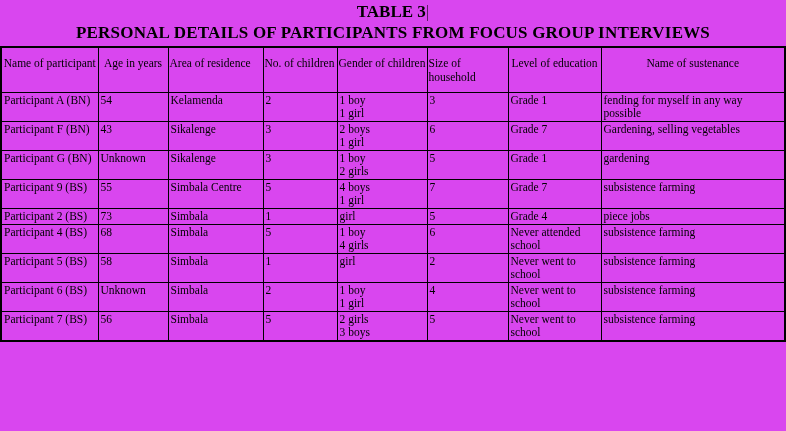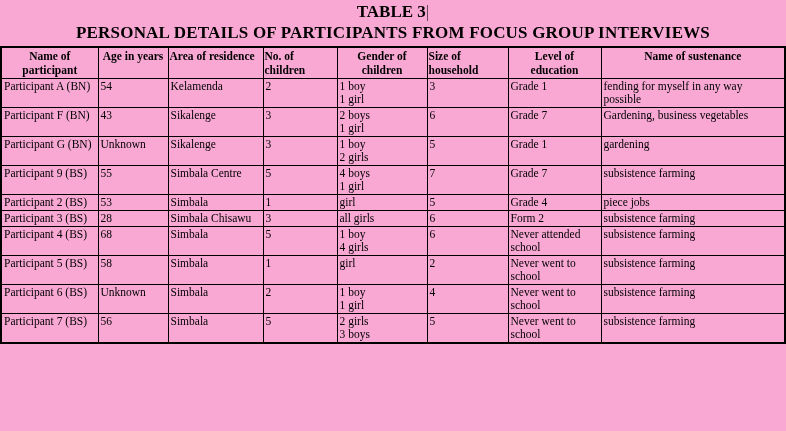--- a/index.html
+++ b/index.html
@@ -11,21 +11,21 @@
     width: 786px;
     height: 431px;
     overflow: hidden;
     font-family: "Liberation Serif", serif;
     color: #000000;
   }
   .page {
     width: 786px;
     height: 431px;
     overflow: hidden;
-    background: #f9a8d4;
+    background: #d946ef;
   }
   .title-block {
     text-align: center;
     font-weight: bold;
     padding-top: 1px;
   }
   .title-line1 {
     font-size: 17px;
     line-height: 21px;
   }
@@ -50,22 +50,22 @@
   table.participants td {
     border: 1px solid #000000;
     vertical-align: top;
     white-space: pre-wrap;
     overflow: hidden;
     word-wrap: break-word;
   }
   table.participants th {
     font-size: 11.5px;
     line-height: 14px;
-    font-weight: bold;
-    padding: 1px 1px;
+    font-weight: normal;
+    padding: 8px 1px;
   }
   table.participants td {
     font-size: 11.5px;
     line-height: 13px;
     padding: 1px 2px;
     text-align: left;
   }
   
   thead th:nth-child(1), thead th:nth-child(2), thead th:nth-child(5),
   thead th:nth-child(7), thead th:nth-child(8) { text-align: center; }
@@ -126,21 +126,21 @@
         </tr>
         <tr>
           <td>Participant F (BN)</td>
           <td>43</td>
           <td>Sikalenge</td>
           <td>3</td>
           <td>2 boys
 1 girl</td>
           <td>6</td>
           <td>Grade 7</td>
-          <td>Gardening, business vegetables</td>
+          <td>Gardening, selling vegetables</td>
         </tr>
         <tr>
           <td>Participant G (BN)</td>
           <td>Unknown</td>
           <td>Sikalenge</td>
           <td>3</td>
           <td>1 boy
 2 girls</td>
           <td>5</td>
           <td>Grade 1</td>
@@ -152,37 +152,27 @@
           <td>Simbala Centre</td>
           <td>5</td>
           <td>4 boys
 1 girl</td>
           <td>7</td>
           <td>Grade 7</td>
           <td>subsistence farming</td>
         </tr>
         <tr>
           <td>Participant 2 (BS)</td>
-          <td>53</td>
+          <td>73</td>
           <td>Simbala</td>
           <td>1</td>
           <td>girl</td>
           <td>5</td>
           <td>Grade 4</td>
           <td>piece jobs</td>
-        </tr>
-        <tr>
-          <td>Participant 3 (BS)</td>
-          <td>28</td>
-          <td>Simbala Chisawu</td>
-          <td>3</td>
-          <td>all girls</td>
-          <td>6</td>
-          <td>Form 2</td>
-          <td>subsistence farming</td>
         </tr>
         <tr>
           <td>Participant 4 (BS)</td>
           <td>68</td>
           <td>Simbala</td>
           <td>5</td>
           <td>1 boy
 4 girls</td>
           <td>6</td>
           <td>Never attended school</td>

